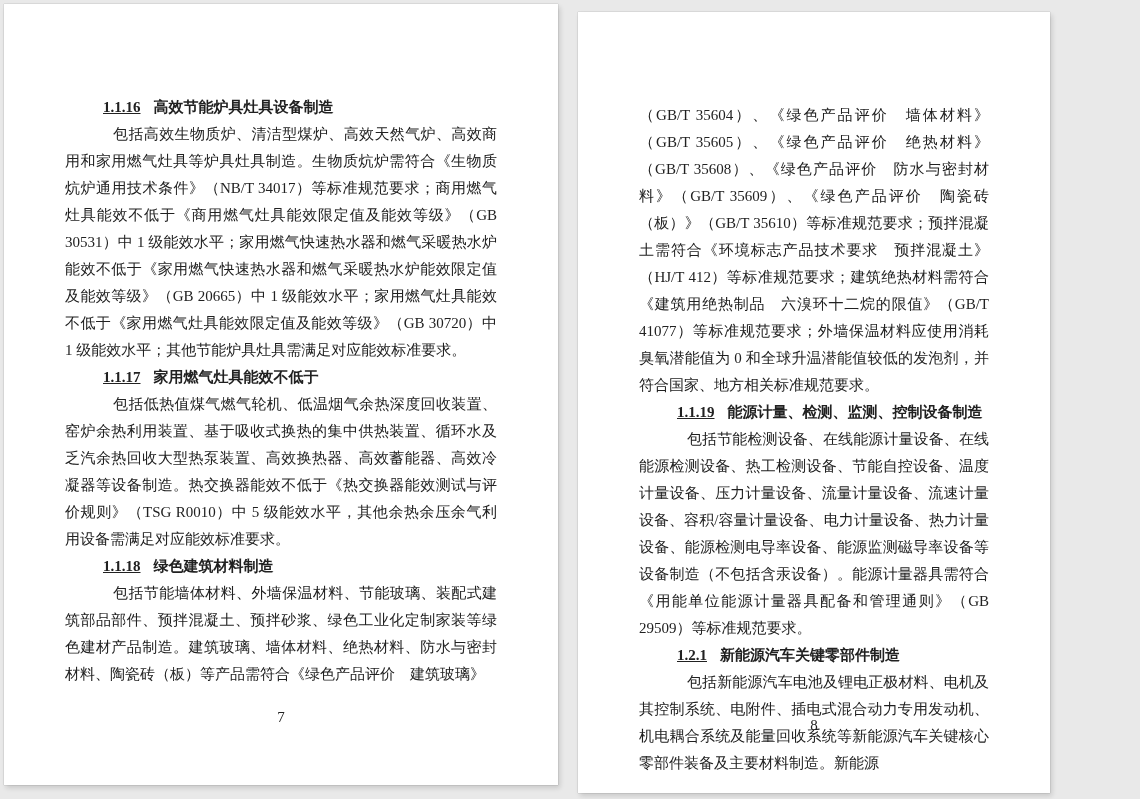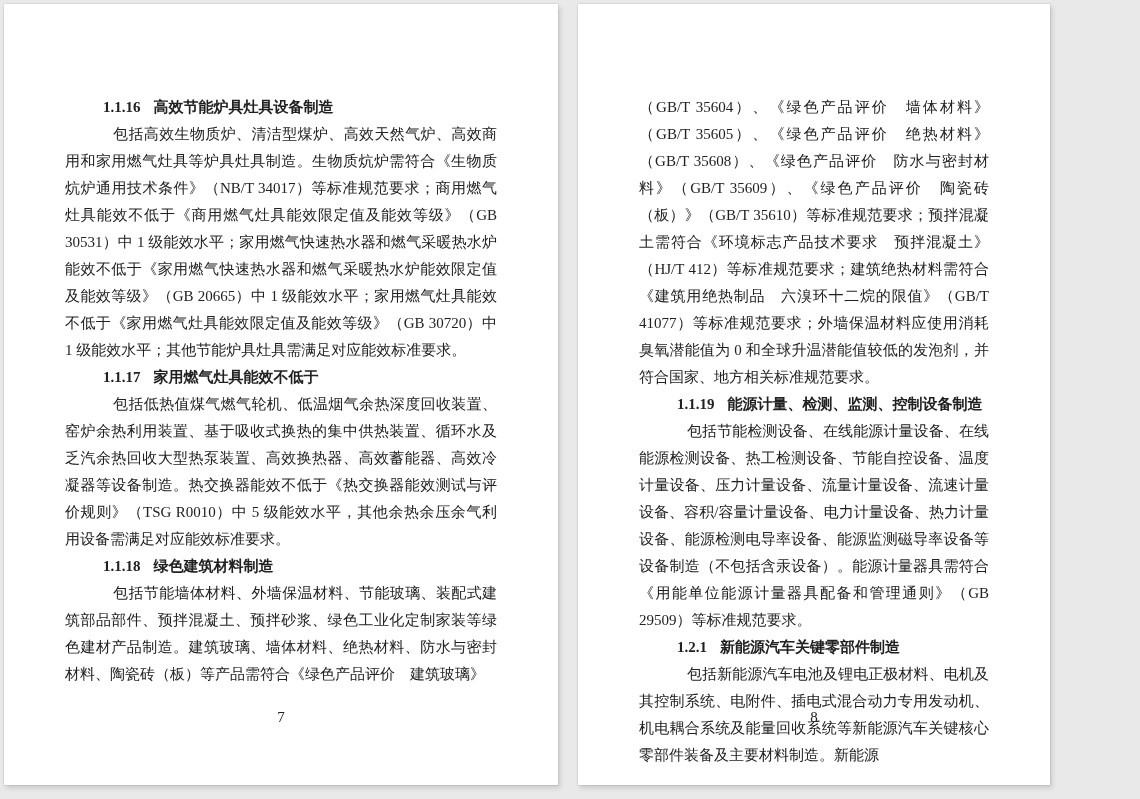--- a/index.html
+++ b/index.html
@@ -18,21 +18,21 @@
   }
   .page {
     position: absolute;
     top: 4px;
     height: 781px;
     width: 554px;
     background: #ffffff;
     box-shadow: 0 0 1px rgba(0,0,0,0.35), 2px 3px 5px rgba(0,0,0,0.14);
   }
   .page-left  { left: 4px; }
-  .page-right { left: 578px; width: 472px; }
+  .page-right { left: 578px; width: 472px; margin-top: 8px; }
   .content {
     padding: 90px 61px 0 61px;
     font-size: 15px;
     line-height: 27px;
     color: #212121;
     text-align: justify;
   }
   .content > div { margin: 0; }
   .b-para {
     text-indent: 48px;
@@ -40,21 +40,21 @@
   }
   .b-para.noindent { text-indent: 0; }
   .b-heading3 {
     font-weight: bold;
     padding-left: 38px;
   }
   .b-heading2 {
     font-weight: bold;
     padding-left: 24px;
   }
-  .b-heading3 .num { margin-right: 13px; }
+  .b-heading3 .num { margin-right: 13px; text-decoration: underline; }
   .b-heading2 .num { margin-right: 7px; }
   .pagenum {
     position: absolute;
     left: 0;
     right: 0;
     bottom: 58px;
     text-align: center;
     font-size: 15px;
     line-height: 20px;
     color: #212121;

